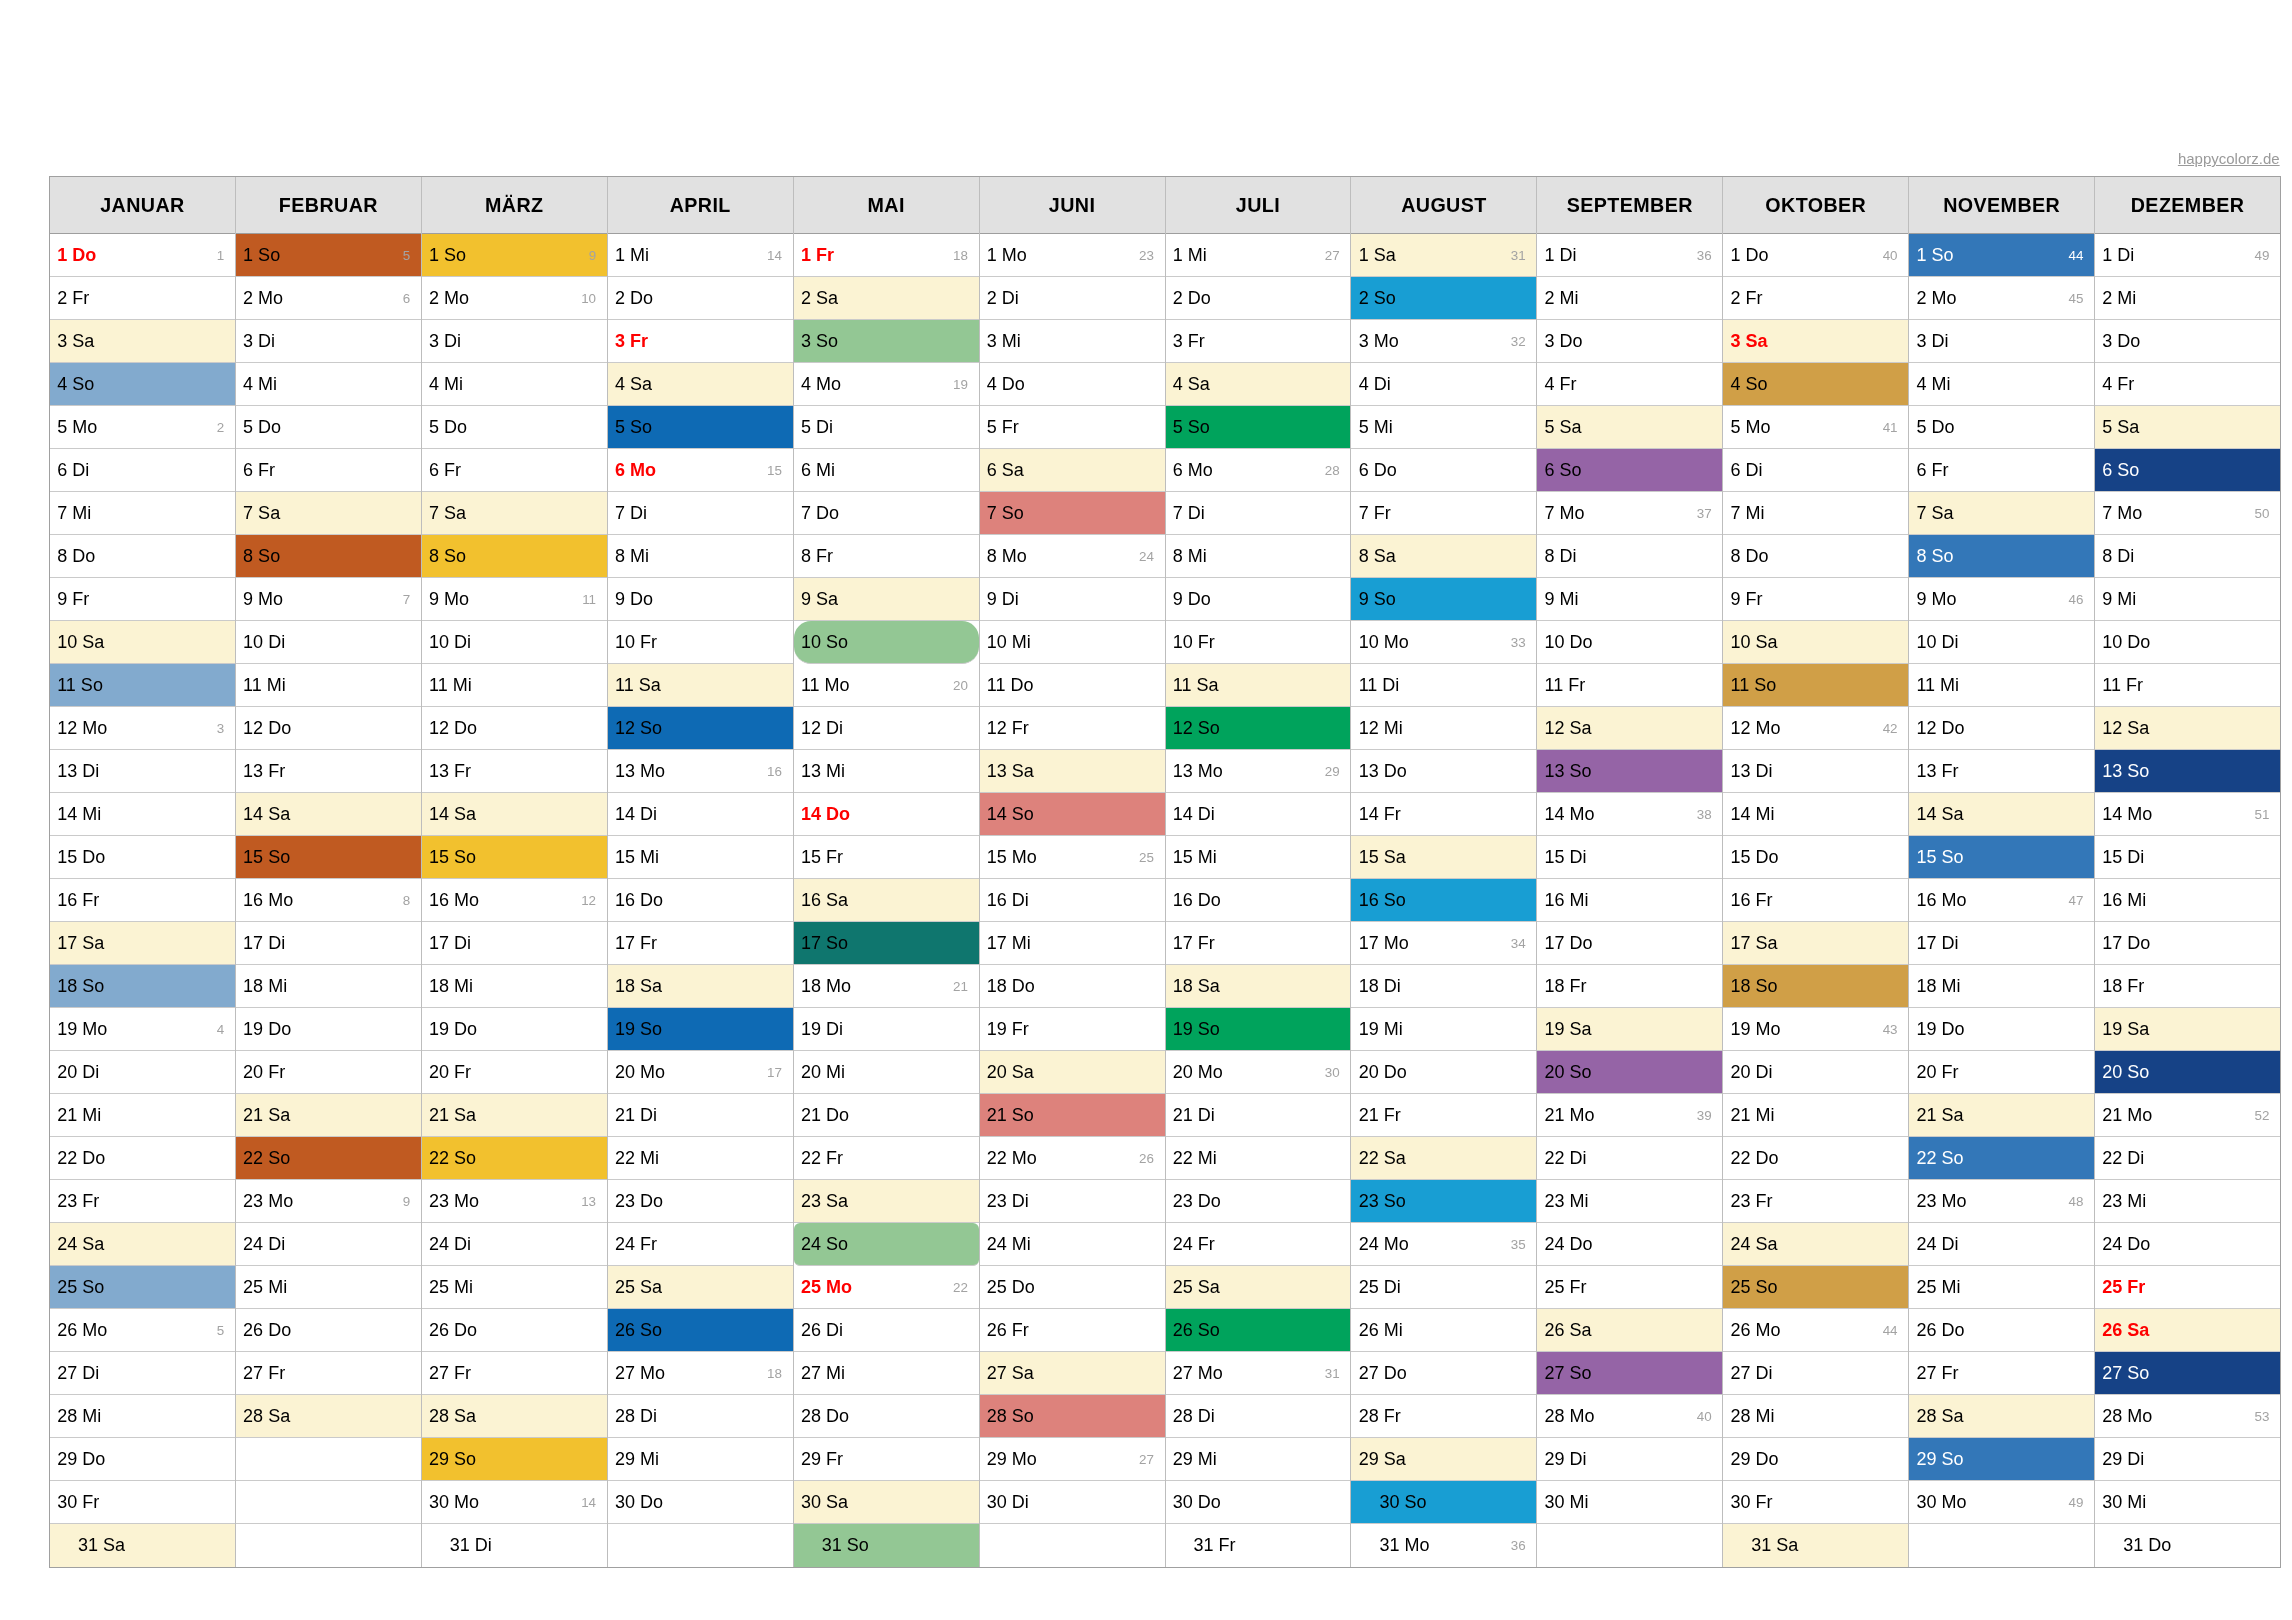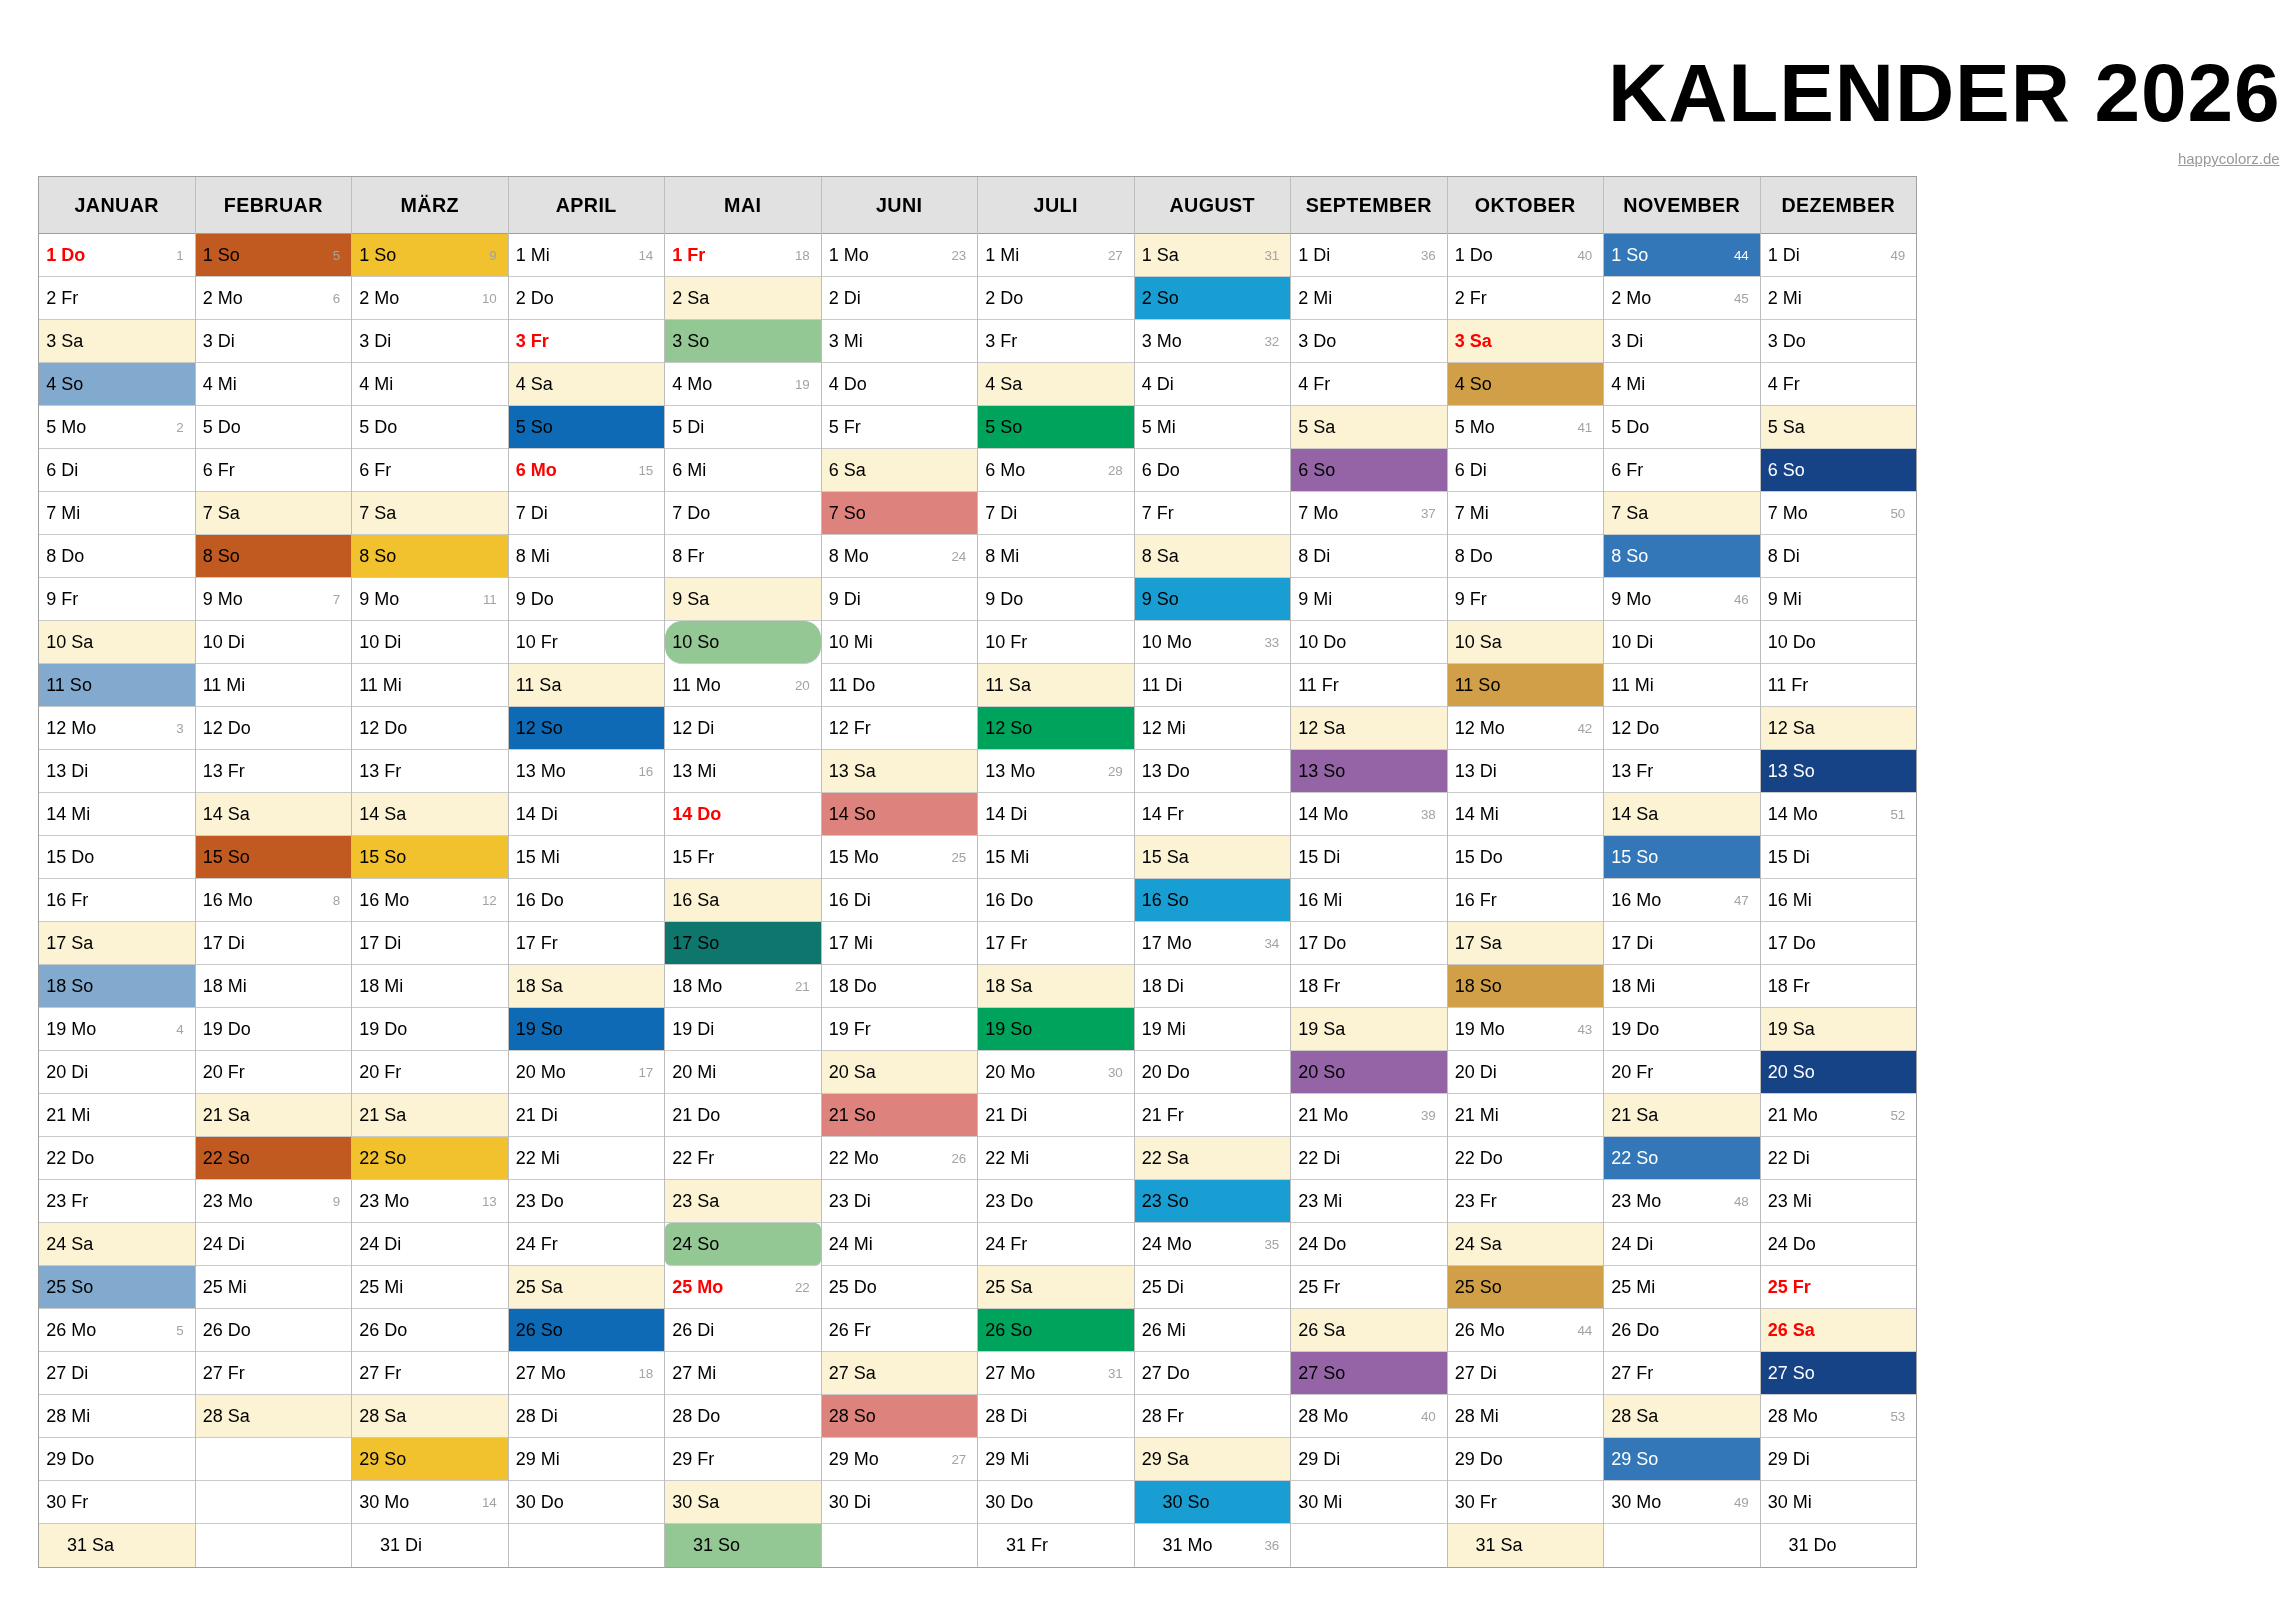--- a/index.html
+++ b/index.html
@@ -9,21 +9,21 @@
   }
   .title{
     position:absolute;top:52px;right:12.5px;font-size:82px;font-weight:bold;
     line-height:1;letter-spacing:0.9px;color:#000;white-space:nowrap;
   }
   .credit{
     position:absolute;top:150px;right:13.4px;font-size:15px;color:#9a9a9a;
     text-decoration:underline;cursor:pointer;
   }
   .calendar{
-    position:absolute;left:38px;top:176px;width:1879px;
+    position:absolute;left:49px;top:176px;width:2232px;
     display:flex;border:0.9px solid #a0a0a0;box-sizing:border-box;background:#fff;
   }
   .month{flex:1 1 0;min-width:0;display:flex;flex-direction:column;border-right:0.9px solid #bdbdbd;}
   .month:last-child{border-right:none;}
   .mh{
     height:56px;display:flex;align-items:center;justify-content:center;
     font-size:19.7px;font-weight:bold;color:#000;background:#e1e1e1;
     border-bottom:0.9px solid #9e9e9e;letter-spacing:0.4px;white-space:nowrap;
   }
   .cell{
@@ -35,21 +35,20 @@
   .cell.sat{background:#fbf3d3;}
   .cell .lbl{white-space:nowrap;}
   .cell .kw{margin-left:auto;font-size:13.4px;color:#a3a3a3;}
   .cell.hol .lbl{color:#fe0000;font-weight:bold;}
   .cell.light .lbl,.cell.light .kw{color:#ffffff;}
 </style>
 </head>
 <body>
 
 <div class="page">
-  <div class="title">KALENDER 2026</div>
   <a class="credit">happycolorz.de</a>
   <div class="calendar" id="calendar">
       <div class="month">
         <div class="mh">JANUAR</div>
         <div class="cell hol">
           <span class="lbl">1 Do</span>
           <span class="kw">1</span>
         </div>
         <div class="cell">
           <span class="lbl">2 Fr</span>

